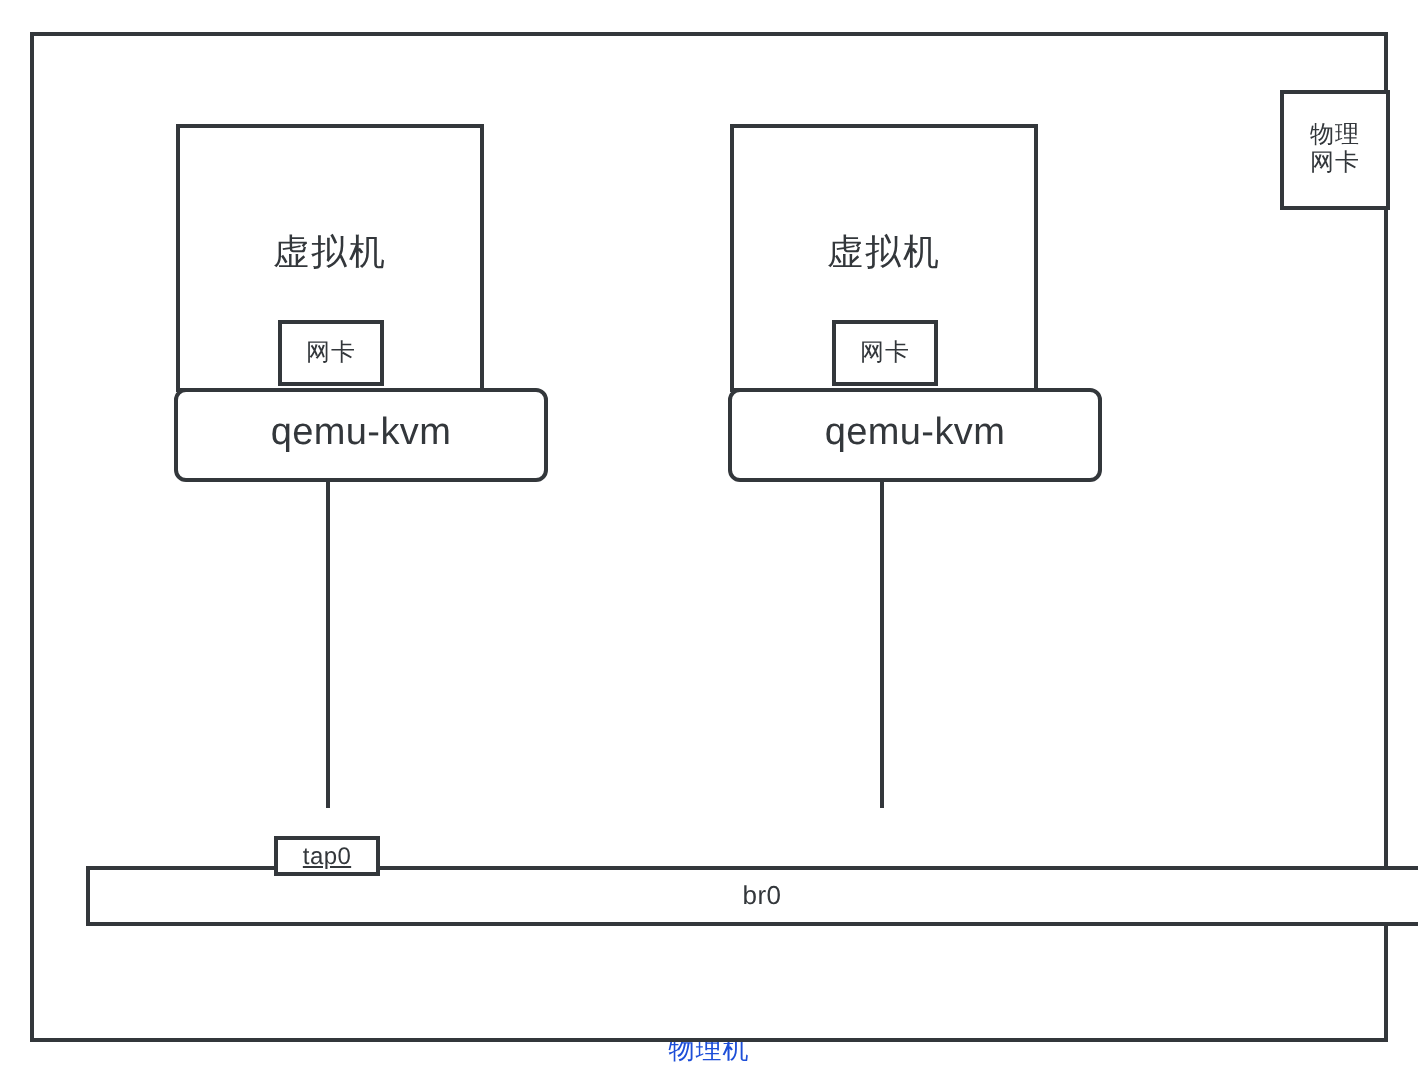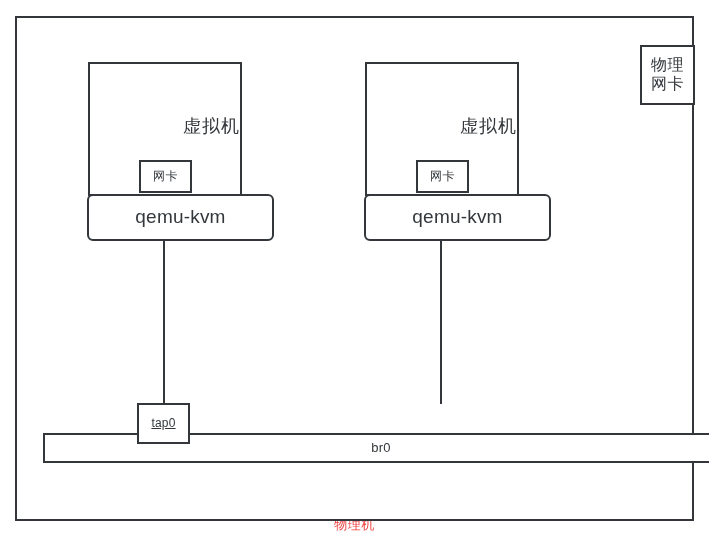--- a/index.html
+++ b/index.html
@@ -47,39 +47,39 @@
     justify-content: center;
     z-index: 1;
   }
   #host-label {
     position: absolute;
     left: 0;
     right: 0;
     bottom: 4px;
     text-align: center;
     font-size: 13px;
-    color: #ef4444;
+    color: #1d4ed8;
     letter-spacing: 0.5px;
   }
 
   
   .vm-box {
     width: 154px;
     height: 134px;
     top: 62px;
     z-index: 3;
     align-items: flex-start;
     justify-content: center;
   }
   .vm-label {
     position: absolute;
     left: 0;
     right: 0;
     top: 52px;
-    text-align: right;
+    text-align: center;
     font-size: 18px;
     color: #33373b;
     letter-spacing: 1px;
   }
   #vm1-box { left: 88px; }
   #vm2-box { left: 365px; }
 
   
   .nic-box {
     width: 53px;
@@ -105,22 +105,22 @@
   #qemu1-box { left: 87px; }
   #qemu2-box { left: 364px; }
 
   
   #link1 { left: 163px; top: 241px; height: 163px; z-index: 2; }
   #link2 { left: 440px; top: 241px; height: 163px; z-index: 2; }
 
   
   .tap-box {
     width: 53px;
-    height: 41px;
-    top: 403px;
+    height: 20px;
+    top: 418px;
     font-size: 12px;
     z-index: 5;
     letter-spacing: 0.2px;
     text-decoration: underline;
   }
   #tap0-box { left: 137px; }
   #tap1-box { left: 414px; }
 
   
   #br0-box {
@@ -132,24 +132,25 @@
     z-index: 4;
     letter-spacing: 0.2px;
   }
 
   
   #phy-nic-box {
     left: 640px;
     top: 45px;
     width: 55px;
     height: 60px;
-    font-size: 16px;
+    font-size: 12px;
     z-index: 6;
     flex-direction: column;
     letter-spacing: 0.5px;
+    font-family: Liberation Mono, monospace;
   }
   #phy-nic-box .ln { display: block; }
 </style>
 </head>
 <body>
 
 <div id="canvas">
 
   <div class="box" id="host-frame"></div>
   <div id="host-label">物理机</div>

